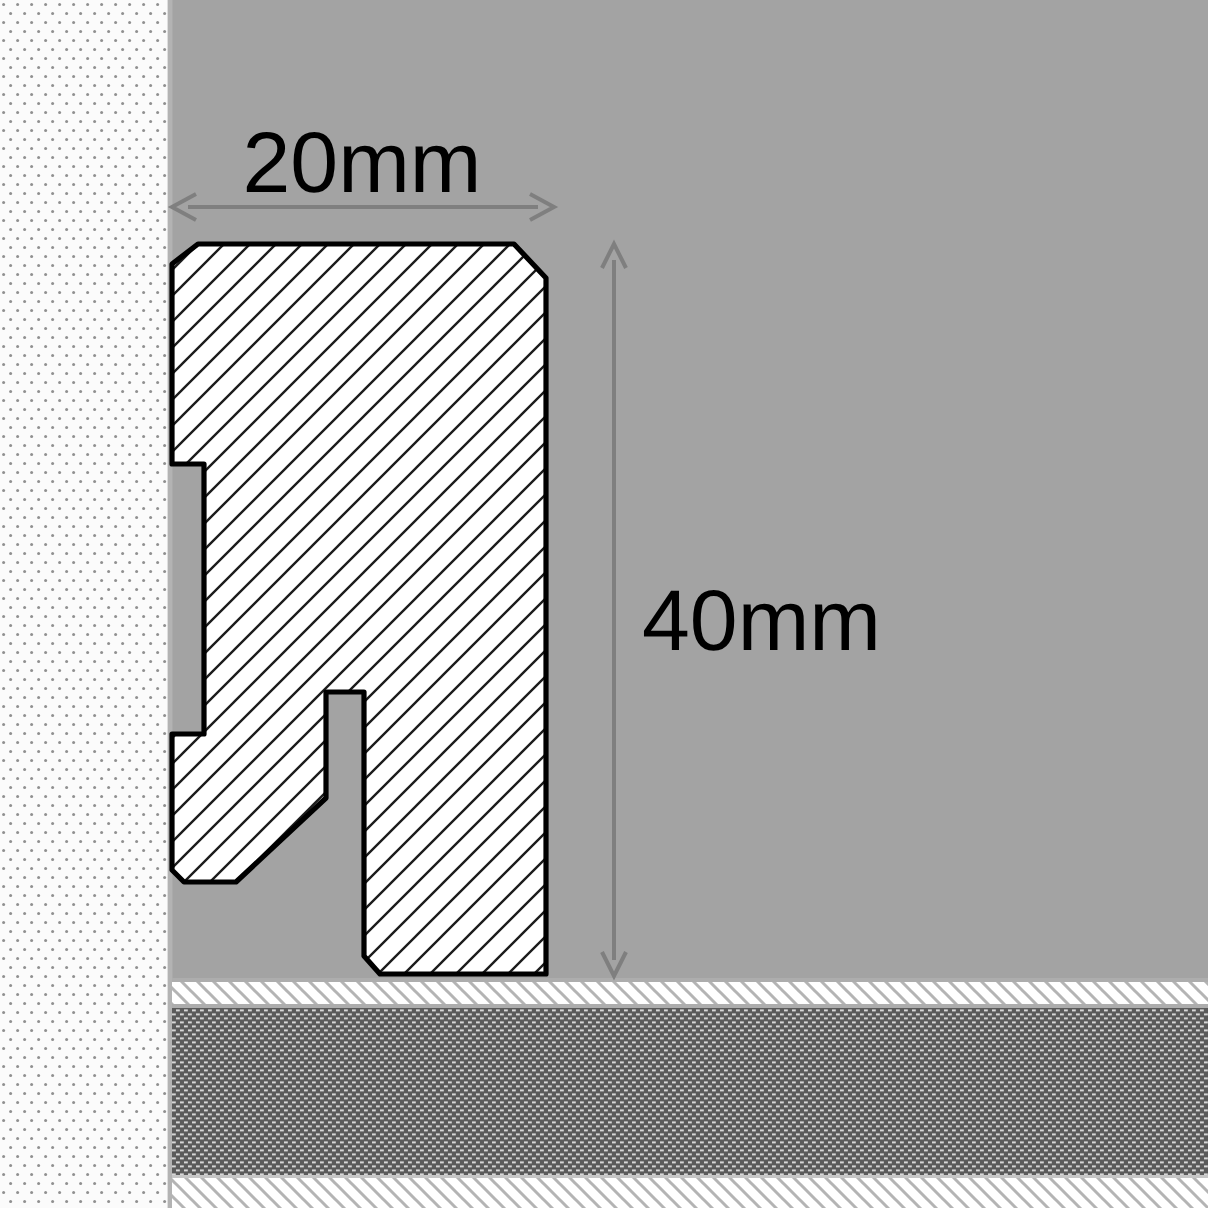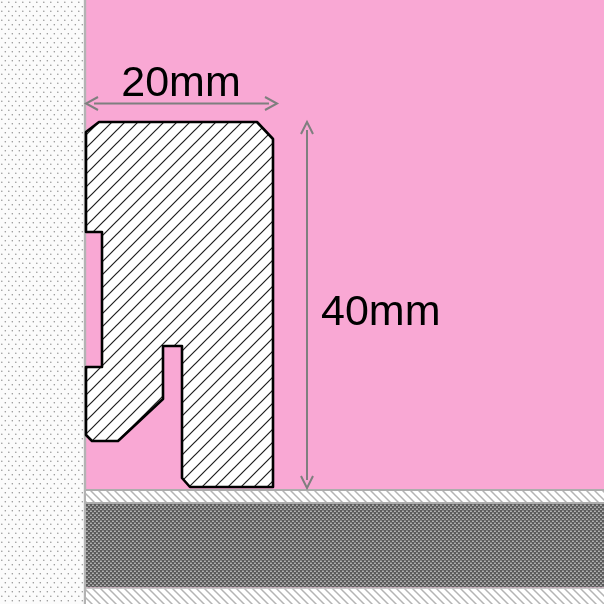--- a/index.html
+++ b/index.html
@@ -5,21 +5,21 @@
   html, body {
     margin: 0;
     padding: 0;
     background: #ffffff;
     font-family: "Liberation Sans", sans-serif;
   }
   .stage {
     position: relative;
     width: 604px;
     height: 604px;
-    background: #f9a8d4;
+    background: #a3a3a3;
     overflow: hidden;
   }
   .stage svg { display: block; }
   text.dim-label {
     font-family: "Liberation Sans", sans-serif;
     font-size: 43px;
     fill: #000000;
   }
 </style>
 </head>

